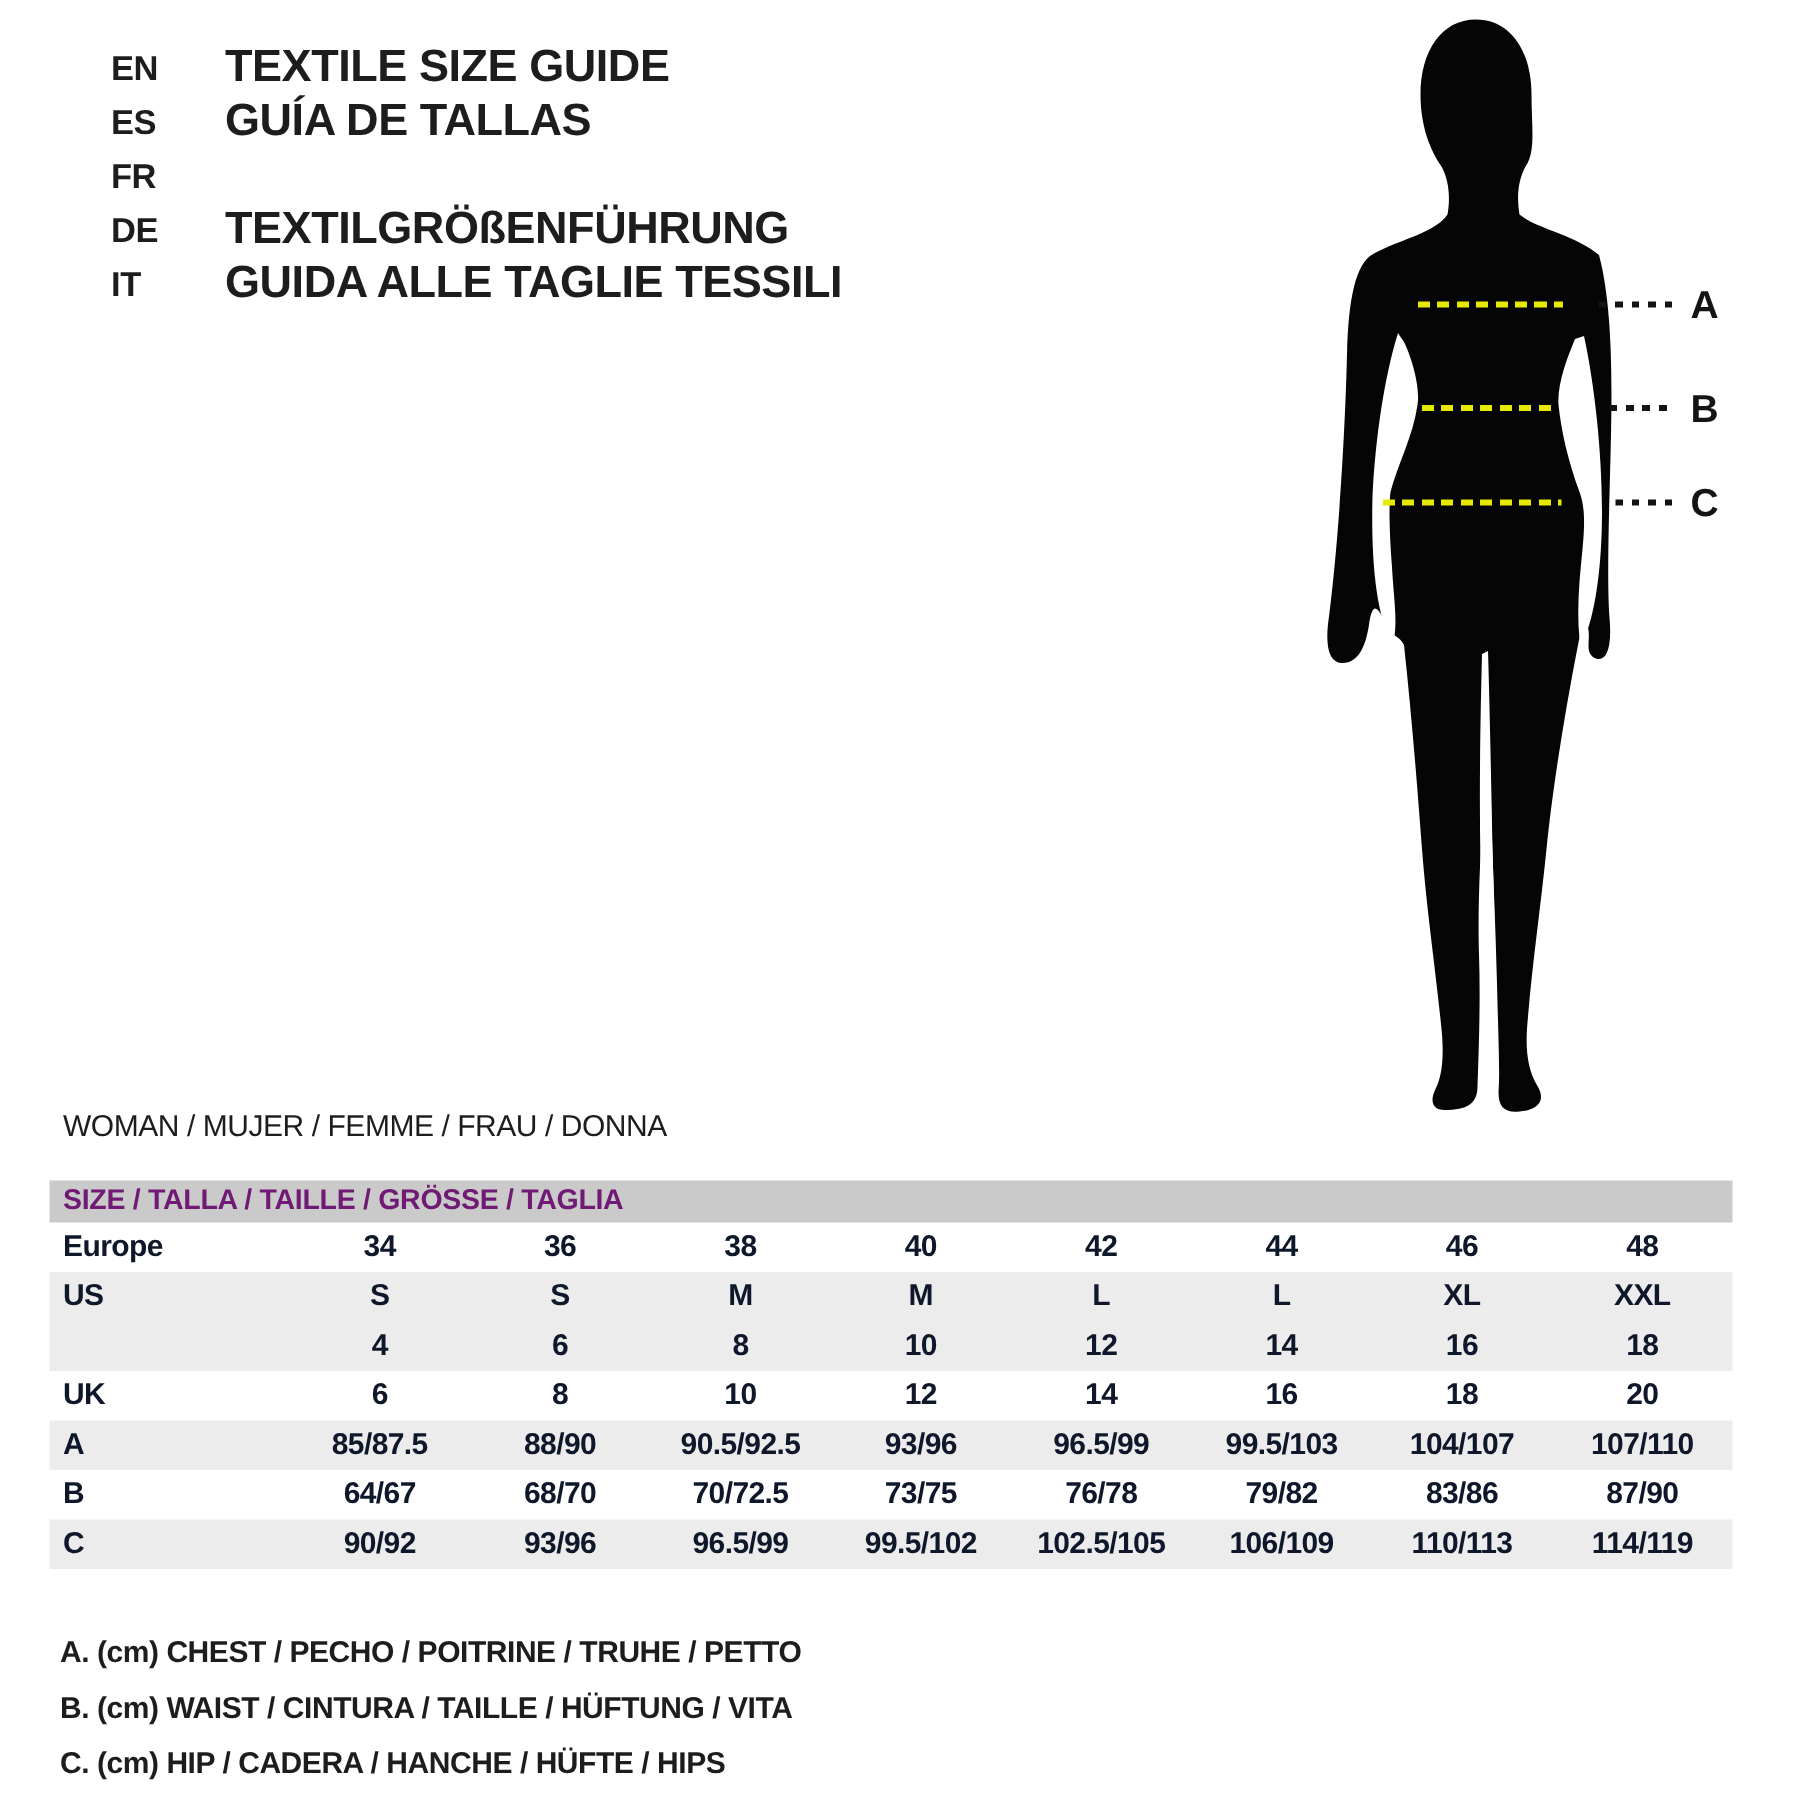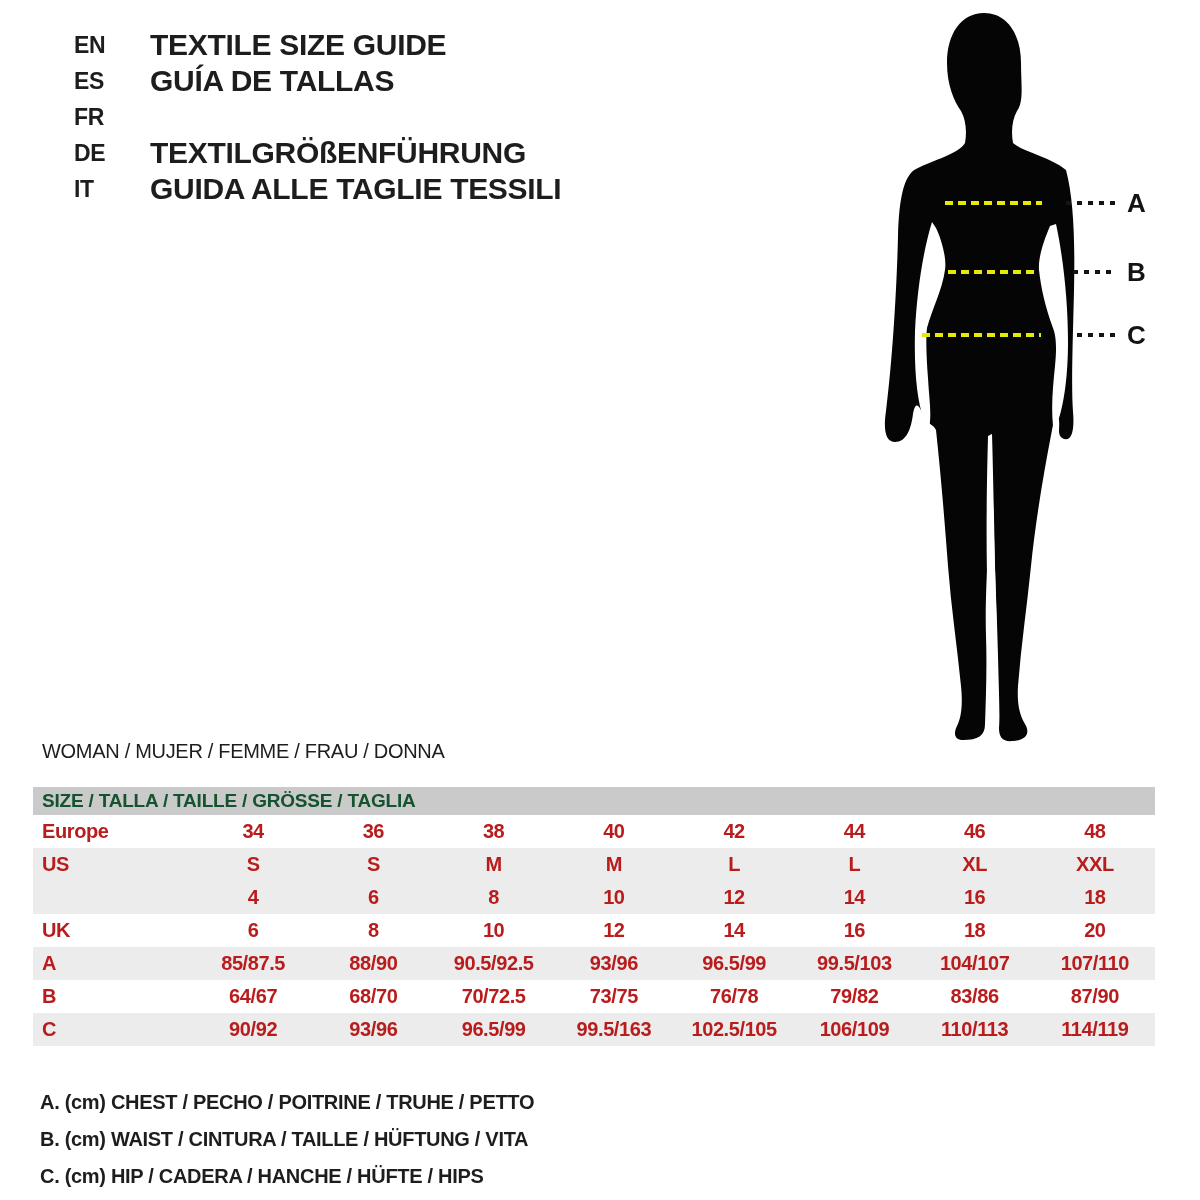--- a/index.html
+++ b/index.html
@@ -16,23 +16,23 @@
   .figure-svg{position:absolute;left:853px;top:6px;width:250px;height:744px;}
   .dash{position:absolute;height:4px;}
   .dash-yellow{background:repeating-linear-gradient(90deg,var(--yellow) 0 8px,transparent 8px 13px);}
   .dash-black{background:repeating-linear-gradient(90deg,#141414 0 5px,transparent 5px 11px);}
   .marker-letter{position:absolute;font-size:26px;font-weight:700;color:#141414;}
   
   .section-heading{position:absolute;left:42px;top:740px;font-size:20px;font-weight:400;letter-spacing:-0.3px;}
   
   .size-table{position:absolute;left:33px;top:787px;width:1122px;}
   .table-header{height:28px;line-height:28px;background:#cacaca;font-size:19px;font-weight:700;
-    padding-left:9px;color:#14532d;letter-spacing:-0.2px;box-sizing:border-box;}
+    padding-left:9px;color:#701a75;letter-spacing:-0.2px;box-sizing:border-box;}
   .trow{display:flex;height:33px;line-height:33px;font-size:20px;font-weight:700;
-    letter-spacing:-0.4px;color:#b91c1c;}
+    letter-spacing:-0.4px;color:#0f172a;}
   .trow.shaded{background:#ececec;}
   .tlabel{width:160px;padding-left:9px;box-sizing:border-box;text-align:left;}
   .tcell{flex:1 1 0;text-align:center;}
   
   .legend{position:absolute;left:40px;top:1084px;}
   .legend-row{height:37px;line-height:37px;font-size:20px;font-weight:700;letter-spacing:-0.3px;white-space:nowrap;}
 </style>
 </head>
 <body>
 
@@ -217,21 +217,21 @@
       <span class="tcell">79/82</span>
       <span class="tcell">83/86</span>
       <span class="tcell">87/90</span>
     </div>
 
     <div class="trow shaded">
       <span class="tlabel">C</span>
       <span class="tcell">90/92</span>
       <span class="tcell">93/96</span>
       <span class="tcell">96.5/99</span>
-      <span class="tcell">99.5/163</span>
+      <span class="tcell">99.5/102</span>
       <span class="tcell">102.5/105</span>
       <span class="tcell">106/109</span>
       <span class="tcell">110/113</span>
       <span class="tcell">114/119</span>
     </div>
   </div>
 
   <div class="legend">
     <div class="legend-row">A. (cm) CHEST / PECHO / POITRINE / TRUHE / PETTO</div>
     <div class="legend-row">B. (cm) WAIST / CINTURA / TAILLE / HÜFTUNG / VITA</div>

